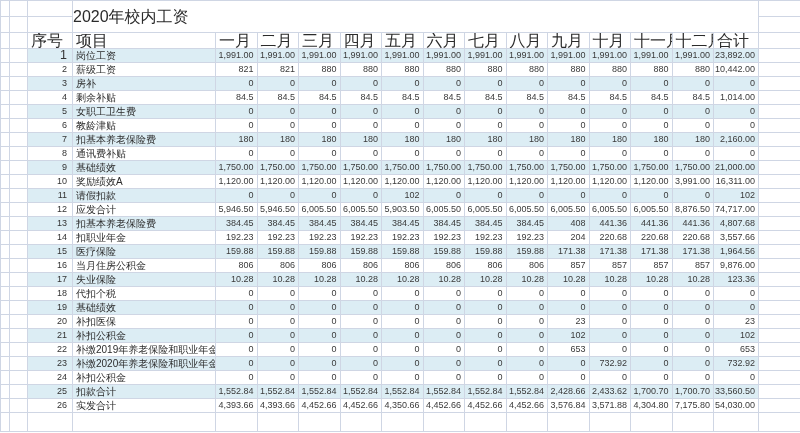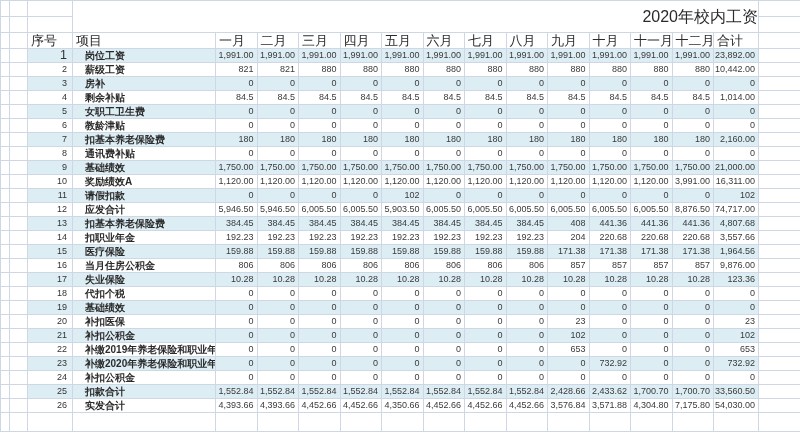--- a/index.html
+++ b/index.html
@@ -2,25 +2,25 @@
 <html><head>
 <meta charset="utf-8">
 <style>
   html,body{margin:0;padding:0;background:#ffffff;width:800px;height:433px;overflow:hidden;}
   body{font-family:"Liberation Sans",sans-serif;color:#333;}
   table{border-collapse:collapse;table-layout:fixed;width:800px;}
   td{border:1px solid #cfd6e4;padding:0;margin:0;overflow:hidden;white-space:nowrap;
      height:13px;line-height:13px;font-size:9px;background:#fff;}
   tr.t1 td,tr.t2 td{height:15px;line-height:15px;}
   tr.hdr td{height:15px;line-height:15px;}
-  td.title-cell{font-size:16px;line-height:31px;text-align:right;color:#2b2b2b;background:#fff;}
-  td.h{font-size:13px;text-align:left;padding-left:3px;color:#2b2b2b;margin-left:22px;}
+  td.title-cell{font-size:16px;line-height:31px;text-align:left;color:#2b2b2b;background:#fff;}
+  td.h{font-size:16px;text-align:left;padding-left:3px;color:#2b2b2b;margin-left:22px;}
   td.idx{text-align:right;padding-right:5px;color:#333;}
   td.idx.big{font-size:12.5px;}
-  td.label{font-size:10px;text-align:left;padding-left:12px;color:#2b2b2b;font-weight:bold;}
+  td.label{font-size:10px;text-align:left;padding-left:3px;color:#2b2b2b;}
   td.num{text-align:right;padding-right:3px;color:#3a3a3a;}
   td.bg{background:#dcedf4;}
   td.sq{background:#fff;}
 </style>
 </head>
 <body>
 
 <table>
   <colgroup>
     <col style="width:9px">

